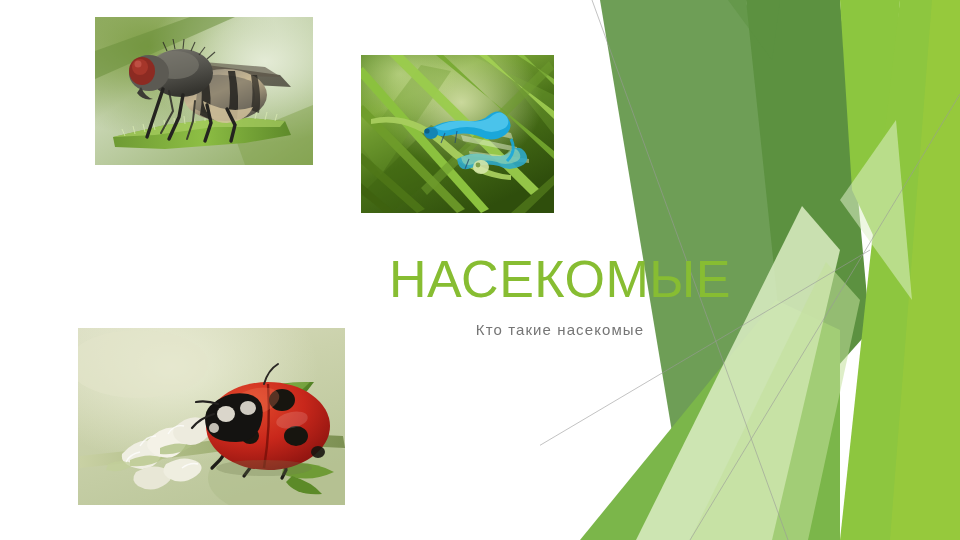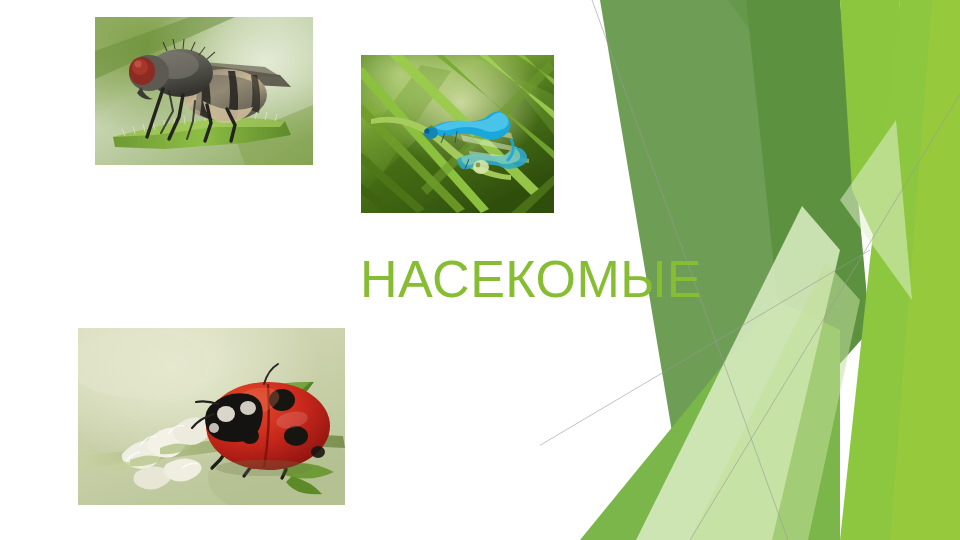--- a/index.html
+++ b/index.html
@@ -52,20 +52,21 @@
   #photo-fly      { left: 95px;  top: 17px;  width: 218px; height: 148px; }
   #photo-damsel   { left: 361px; top: 55px;  width: 193px; height: 158px; }
   #photo-ladybug  { left: 78px;  top: 328px; width: 267px; height: 177px; }
 
   
   #title-block {
     position: absolute;
     left: 360px;
     top: 252px;
     width: 400px;
+    text-align: center;
   }
   #slide-title {
     margin: 0;
     font-family: "Liberation Sans", sans-serif;
     font-weight: 400;
     font-size: 52px;
     line-height: 1.05;
     letter-spacing: 0.5px;
     color: #87BD32;
     white-space: nowrap;
@@ -390,15 +391,16 @@
         <path d="M-160 540 L 330 250"></path>
         <path d="M150 540 L 420 94"></path>
       </g>
 
       <path d="M188 0 L 240 0 L 232 60 Z" fill="#5C9140" opacity="0.5"></path>
     </svg>
   </div>
 
   <div id="title-block">
     <h1 id="slide-title">НАСЕКОМЫЕ</h1>
+    <p id="slide-subtitle">Кто такие насекомые</p>
   </div>
 
 </div>
 
 </body></html>

